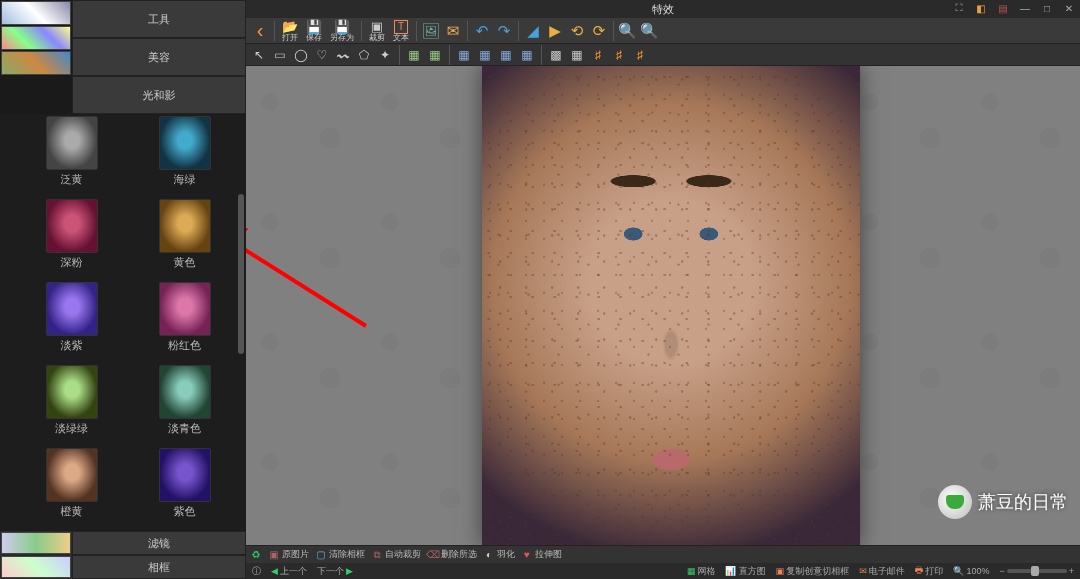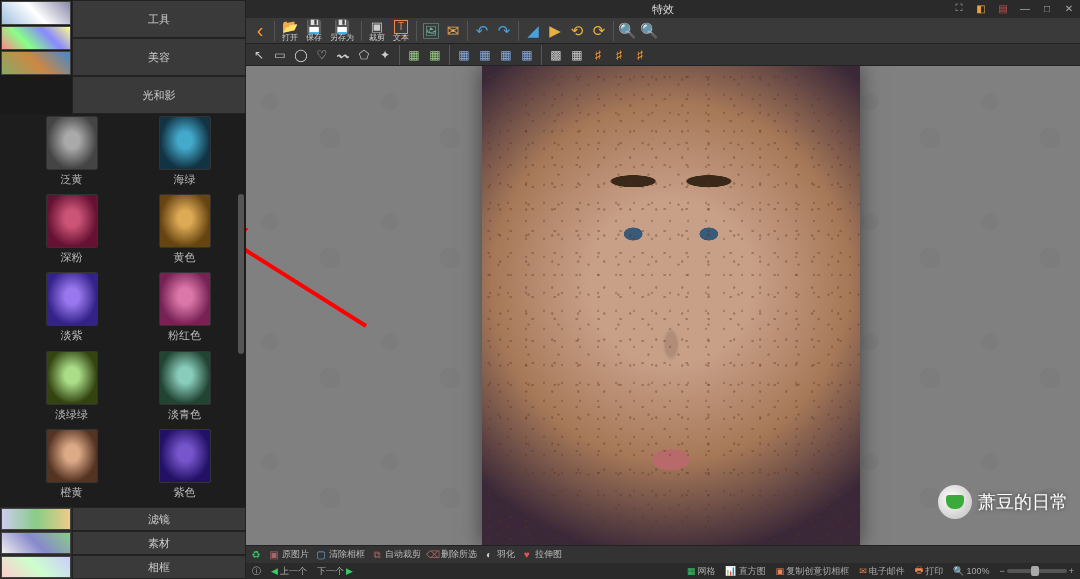--- a/index.html
+++ b/index.html
@@ -153,24 +153,20 @@
         </div>
       <div class="scroll-thumb"></div>
     </div>
 
     <div class="side-bottom">
       <div class="side-bottom-row">
           <div class="side-thumb t4"></div>
           <div class="side-label-row">滤镜</div>
         </div>
       <div class="side-bottom-row">
-          <div class="side-thumb t5"></div>
-          <div class="side-label-row">素材</div>
-        </div>
-      <div class="side-bottom-row">
           <div class="side-thumb t6"></div>
           <div class="side-label-row">相框</div>
         </div>
     </div>
   </div>
 
   <div class="main">
     <div class="titlebar">
       <span>特效</span>
       <div class="win-ctrls">

